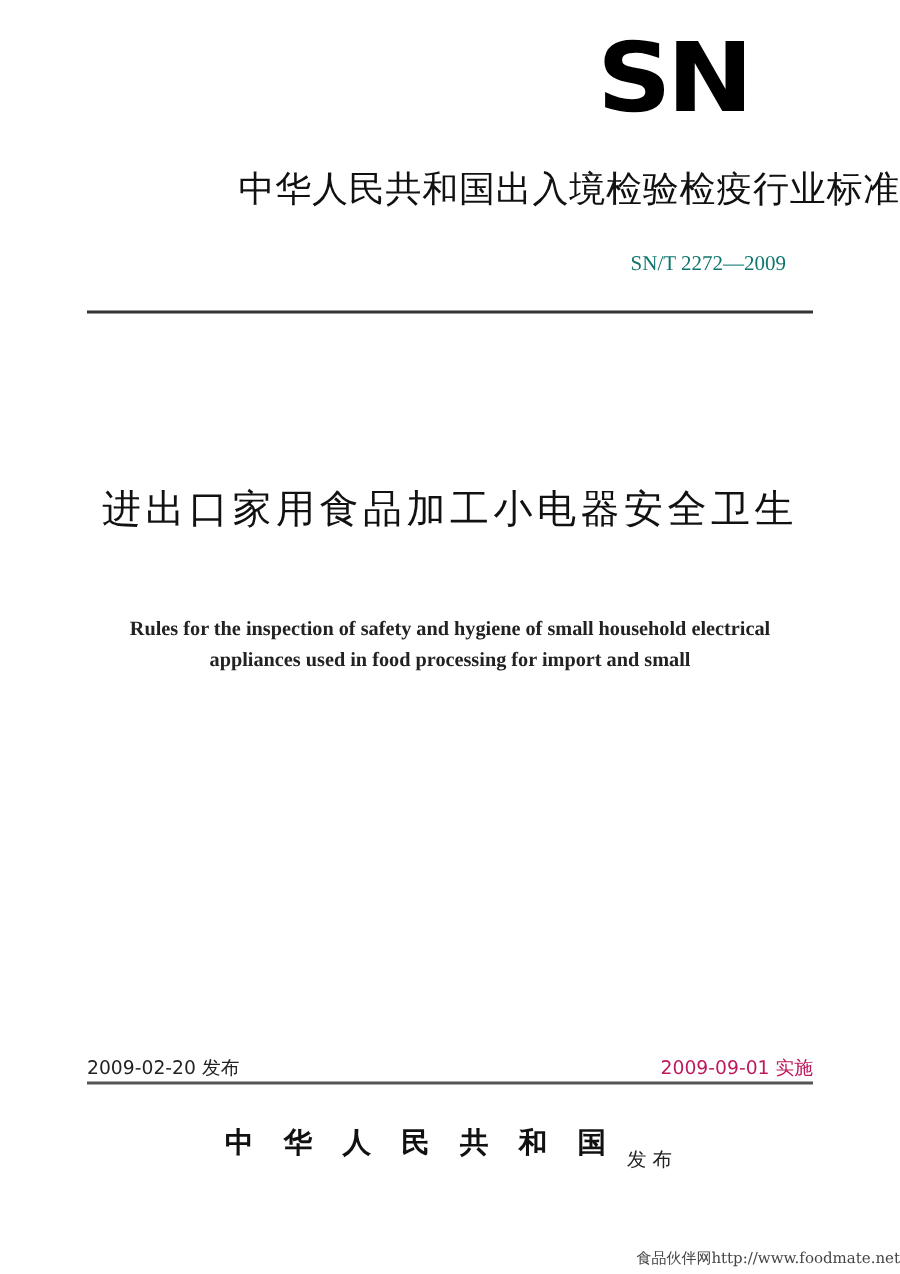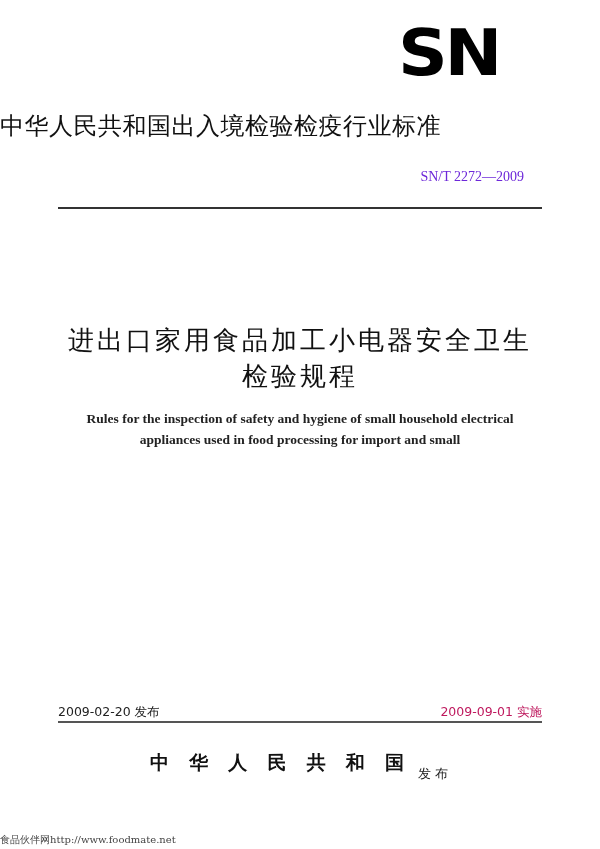--- a/index.html
+++ b/index.html
@@ -5,32 +5,32 @@
   html, body { margin: 0; padding: 0; background: #ffffff; }
   body { width: 600px; height: 849px; position: relative; overflow: hidden; color: #111; }
   .abs { position: absolute; }
   .logo {
     left: 398px; top: 24px; width: 116px; height: 58px;
     font-family: "DejaVu Sans", sans-serif; font-weight: bold;
     font-size: 64px; line-height: 58px; letter-spacing: -3px;
     color: #000; transform: scaleX(1.08); transform-origin: left top;
   }
   .std-title {
-    left: 0; width: 600px; top: 110px; text-align: left;
+    left: 0; width: 600px; top: 110px; text-align: right;
     font-family: "DejaVu Sans", sans-serif; font-size: 24px; line-height: 32px;
     letter-spacing: 0.5px; color: #111;
   }
   .std-code {
     right: 76px; top: 168px; font-family: "Liberation Serif", serif;
-    font-size: 14px; line-height: 18px; color: #6d28d9;
+    font-size: 14px; line-height: 18px; color: #0f766e;
   }
   .rule-top { left: 58px; top: 207px; width: 484px; height: 2px; background: #333; }
   .doc-title {
     left: 0; width: 600px; top: 322px; text-align: center;
-    font-family: Liberation Sans, sans-serif; font-size: 26px; line-height: 36px;
+    font-family: Liberation Serif, serif; font-size: 26px; line-height: 36px;
     letter-spacing: 3px; color: #111;
   }
   .en-title {
     left: 0; width: 600px; top: 408px; text-align: center;
     font-family: "Liberation Serif", serif; font-weight: bold;
     font-size: 13.5px; line-height: 21px; color: #222;
   }
   .date-left {
     left: 58px; top: 704px; font-family: "DejaVu Sans", sans-serif;
     font-size: 12.5px; line-height: 16px; color: #222;
@@ -46,38 +46,37 @@
   }
   .issuer-line1 {
     display: flex; justify-content: space-between; font-size: 19px; line-height: 21px;
   }
   .issuer-line2 { font-size: 19px; line-height: 22px; letter-spacing: -1px; white-space: nowrap; }
   .publish {
     left: 418px; top: 766px; font-family: "DejaVu Sans", sans-serif;
     font-size: 13px; line-height: 16px; letter-spacing: 4px; color: #222;
   }
   .footer-url {
-    left: 0; width: 600px; top: 834px; text-align: left;
+    left: 0; width: 600px; top: 834px; text-align: right;
     font-family: "DejaVu Serif", serif; font-size: 10px; line-height: 12px; color: #444;
   }
 </style>
 </head>
 <body>
 
 <div class="abs logo">SN</div>
 
 <div class="abs std-title">中华人民共和国出入境检验检疫行业标准</div>
 
 <div class="abs std-code">SN/T 2272—2009</div>
 
 <div class="abs rule-top"></div>
 
 <div class="abs doc-title">
   <div>进出口家用食品加工小电器安全卫生</div>
-  <div>检验规程</div>
 </div>
 
 <div class="abs en-title">
   <div>Rules for the inspection of safety and hygiene of small household electrical</div>
   <div>appliances used in food processing for import and small</div>
 </div>
 
 <div class="abs date-left">2009-02-20 发布</div>
 <div class="abs date-right">2009-09-01 实施</div>
 

